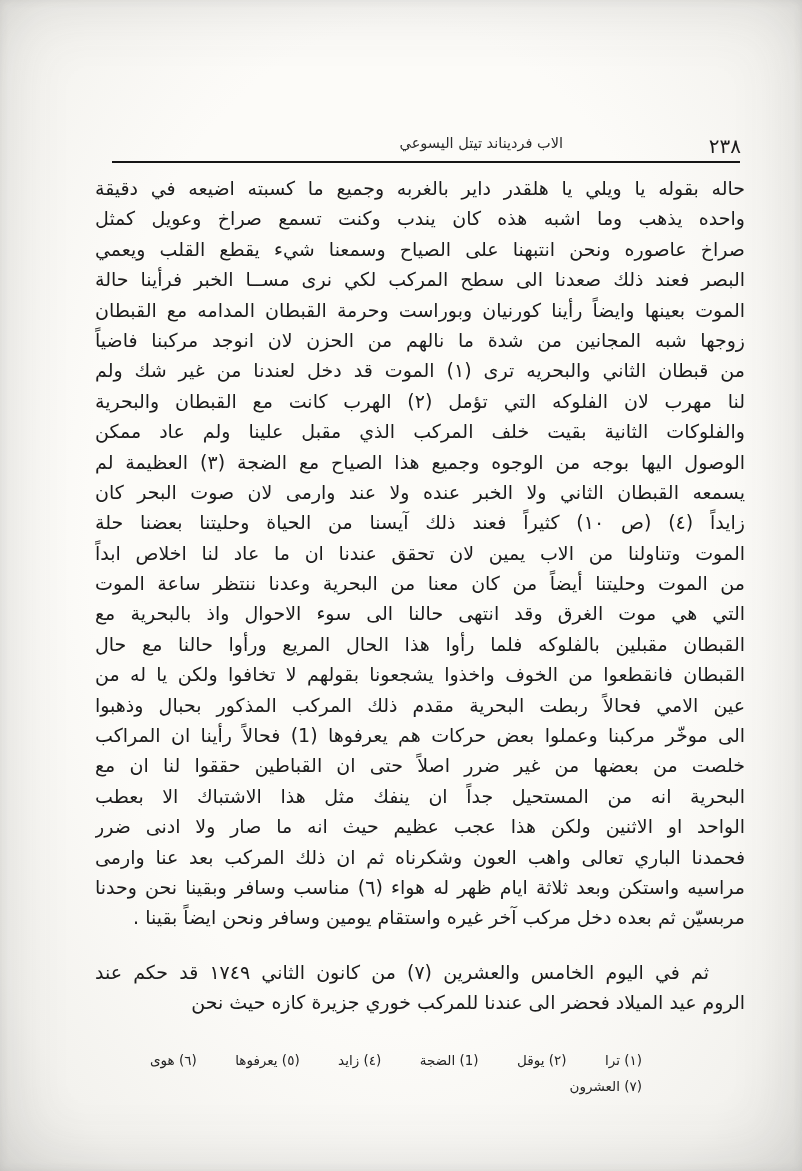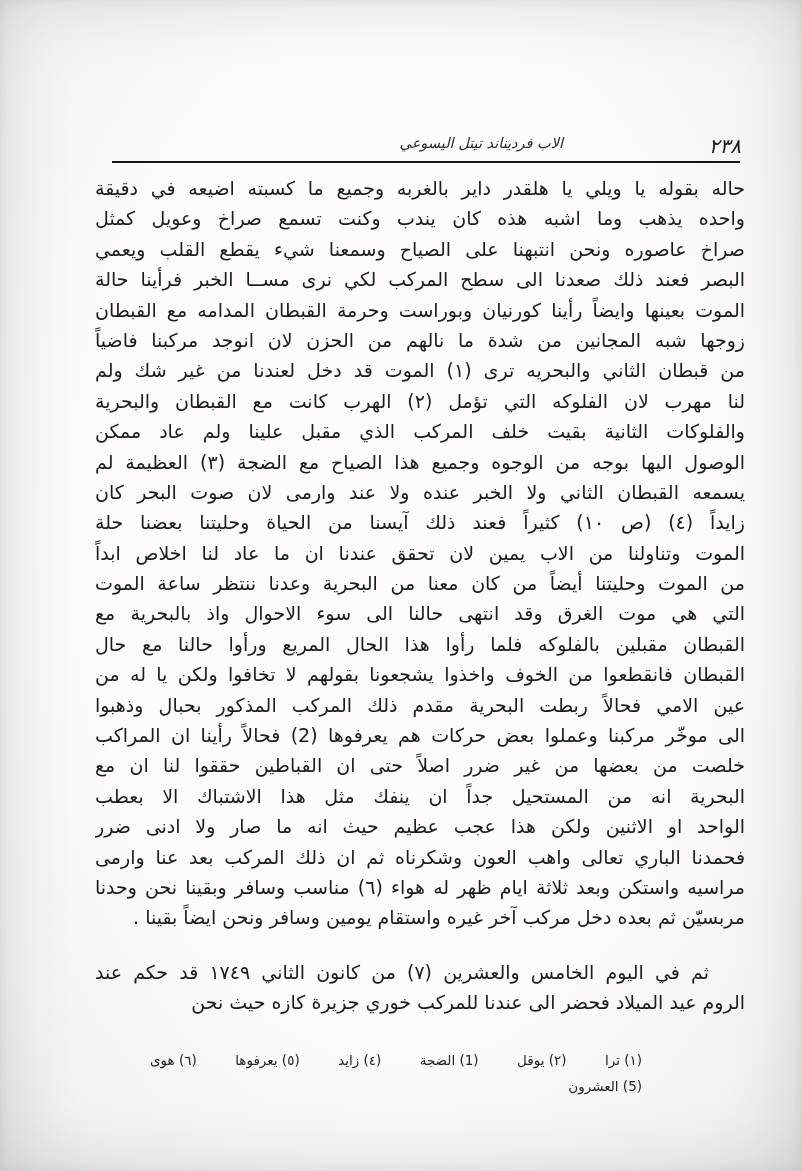--- a/index.html
+++ b/index.html
@@ -12,21 +12,20 @@
     box-shadow: inset 0 0 70px rgba(70,70,70,0.16), inset 0 0 10px rgba(70,70,70,0.10);
     overflow: hidden;
     font-family: "DejaVu Sans", sans-serif;
     color: #1b1b1b;
   }
   .header {
     position: absolute;
     top: 132px; left: 95px; right: 57px;
     height: 26px;
     direction: rtl;
-    font-style: italic;
   }
   .page-number {
     position: absolute;
     left: auto; right: 4px; top: 2px;
     font-size: 20px;
     letter-spacing: 1px;
   }
   .header-title {
     position: absolute;
     right: 28%;
@@ -100,21 +99,21 @@
       <div class="bline">والفلوكات الثانية بقيت خلف المركب الذي مقبل علينا ولم عاد ممكن</div>
       <div class="bline">الوصول اليها بوجه من الوجوه وجميع هذا الصياح مع الضجة (٣) العظيمة لم</div>
       <div class="bline">يسمعه القبطان الثاني ولا الخبر عنده ولا عند وارمى لان صوت البحر كان</div>
       <div class="bline">زايداً (٤) (ص ١٠) كثيراً فعند ذلك آيسنا من الحياة وحليتنا بعضنا حلة</div>
       <div class="bline">الموت وتناولنا من الاب يمين لان تحقق عندنا ان ما عاد لنا اخلاص ابداً</div>
       <div class="bline">من الموت وحليتنا أيضاً من كان معنا من البحرية وعدنا ننتظر ساعة الموت</div>
       <div class="bline">التي هي موت الغرق وقد انتهى حالنا الى سوء الاحوال واذ بالبحرية مع</div>
       <div class="bline">القبطان مقبلين بالفلوكه فلما رأوا هذا الحال المريع ورأوا حالنا مع حال</div>
       <div class="bline">القبطان فانقطعوا من الخوف واخذوا يشجعونا بقولهم لا تخافوا ولكن يا له من</div>
       <div class="bline">عين الامي فحالاً ربطت البحرية مقدم ذلك المركب المذكور بحبال وذهبوا</div>
-      <div class="bline">الى موخّر مركبنا وعملوا بعض حركات هم يعرفوها (2) فحالاً رأينا ان المراكب</div>
+      <div class="bline">الى موخّر مركبنا وعملوا بعض حركات هم يعرفوها (1) فحالاً رأينا ان المراكب</div>
       <div class="bline">خلصت من بعضها من غير ضرر اصلاً حتى ان القباطين حققوا لنا ان مع</div>
       <div class="bline">البحرية انه من المستحيل جداً ان ينفك مثل هذا الاشتباك الا بعطب</div>
       <div class="bline">الواحد او الاثنين ولكن هذا عجب عظيم حيث انه ما صار ولا ادنى ضرر</div>
       <div class="bline">فحمدنا الباري تعالى واهب العون وشكرناه ثم ان ذلك المركب بعد عنا وارمى</div>
       <div class="bline">مراسيه واستكن وبعد ثلاثة ايام ظهر له هواء (٦) مناسب وسافر وبقينا نحن وحدنا</div>
       <div class="bline endline">مربسيّن ثم بعده دخل مركب آخر غيره واستقام يومين وسافر ونحن ايضاً بقينا .</div>
     </div>
     <div class="closing-paragraph">
       <div class="bline first">ثم في اليوم الخامس والعشرين (٧) من كانون الثاني ١٧٤٩ قد حكم عند</div>
       <div class="bline endline">الروم عيد الميلاد فحضر الى عندنا للمركب خوري جزيرة كازه حيث نحن</div>
@@ -124,17 +123,17 @@
   <div class="footnotes">
     <div class="footnote-row1">
       <span class="fn">(١) ترا</span>
       <span class="fn">(٢) يوقل</span>
       <span class="fn">(1) الضجة</span>
       <span class="fn">(٤) زايد</span>
       <span class="fn">(٥) يعرفوها</span>
       <span class="fn">(٦) هوى</span>
     </div>
     <div class="footnote-row2">
-      <span class="fn">(5) العشرون</span>
+      <span class="fn">(٧) العشرون</span>
     </div>
   </div>
 
 </div>
 
 </body></html>

